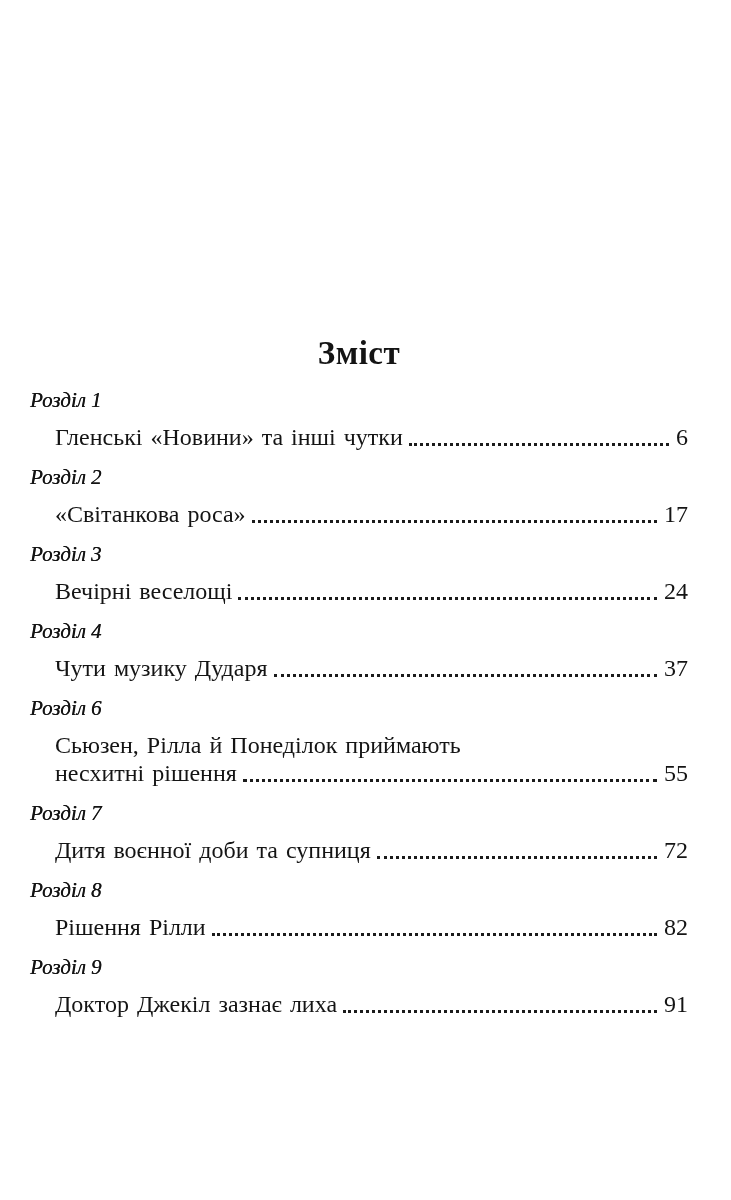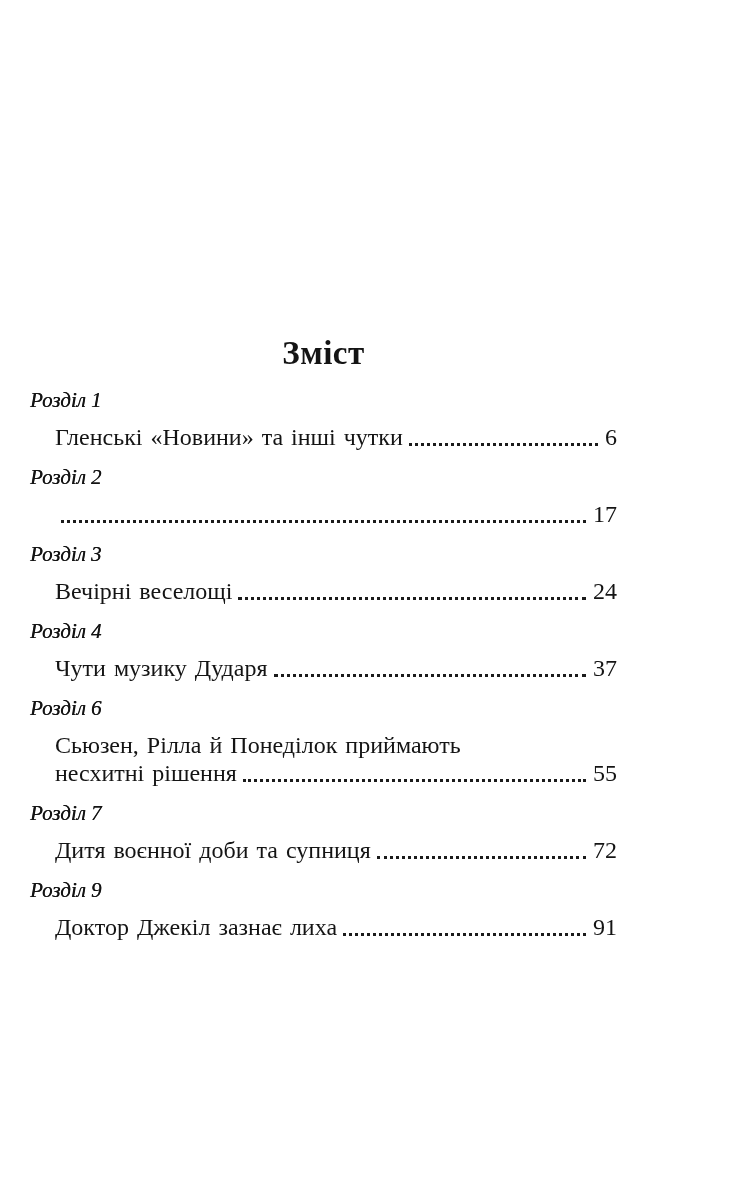--- a/index.html
+++ b/index.html
@@ -12,21 +12,21 @@
     position: relative;
     width: 731px;
     height: 1200px;
     background: #ffffff;
     color: #141414;
     font-family: "Liberation Serif", "DejaVu Serif", serif;
     overflow: hidden;
   }
   .toc {
     box-sizing: border-box;
-    padding: 333px 114px 0 30px;
+    padding: 333px 43px 0 30px;
   }
   .toc-title {
     margin: 0 0 14px 0;
     font-size: 33px;
     line-height: 40px;
     font-weight: bold;
     text-align: center;
     letter-spacing: 0.5px;
   }
   .chapter {
@@ -80,20 +80,21 @@
       <div class="entry">
         <span class="entry-title">Гленські «Новини» та інші чутки</span>
         <span class="leader" aria-hidden="true"></span>
         <span class="pagenum">6</span>
       </div>
     </section>
 
     <section class="chapter">
       <div class="chapter-heading">Розділ 2</div>
       <div class="entry">
+        <span class="entry-title">«Світанкова роса»</span>
         <span class="leader" aria-hidden="true"></span>
         <span class="pagenum">17</span>
       </div>
     </section>
 
     <section class="chapter">
       <div class="chapter-heading">Розділ 3</div>
       <div class="entry">
         <span class="entry-title">Вечірні веселощі</span>
         <span class="leader" aria-hidden="true"></span>
@@ -125,20 +126,28 @@
 
     <section class="chapter">
       <div class="chapter-heading">Розділ 7</div>
       <div class="entry">
         <span class="entry-title">Дитя воєнної доби та супниця</span>
         <span class="leader" aria-hidden="true"></span>
         <span class="pagenum">72</span>
       </div>
     </section>
 
+    <section class="chapter">
+      <div class="chapter-heading">Розділ 8</div>
+      <div class="entry">
+        <span class="entry-title">Рішення Рілли</span>
+        <span class="leader" aria-hidden="true"></span>
+        <span class="pagenum">82</span>
+      </div>
+    </section>
 
     <section class="chapter">
       <div class="chapter-heading">Розділ 9</div>
       <div class="entry">
         <span class="entry-title">Доктор Джекіл зазнає лиха</span>
         <span class="leader" aria-hidden="true"></span>
         <span class="pagenum">91</span>
       </div>
     </section>
 

